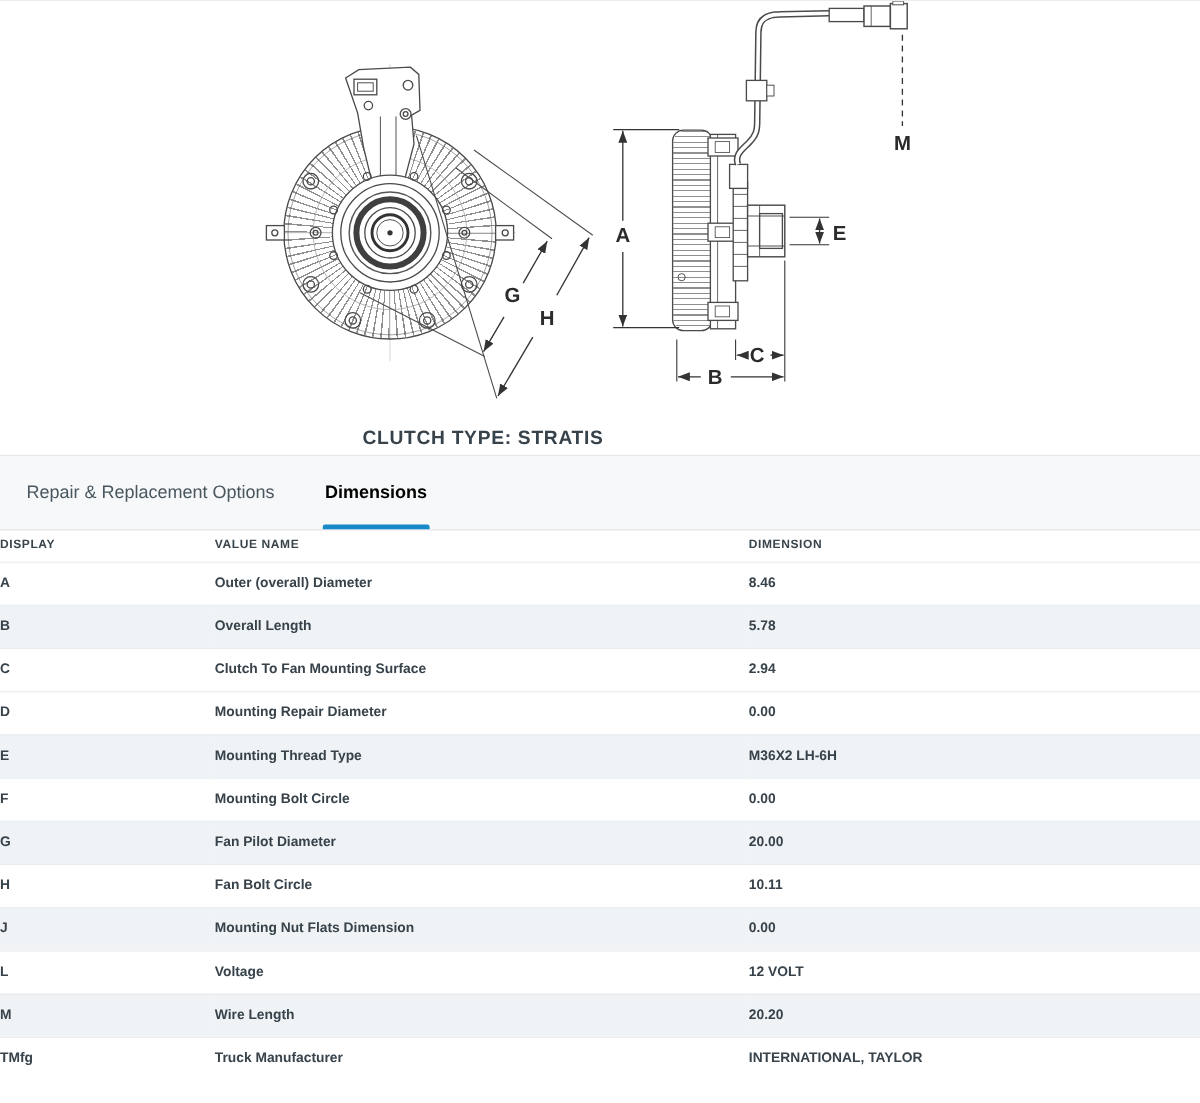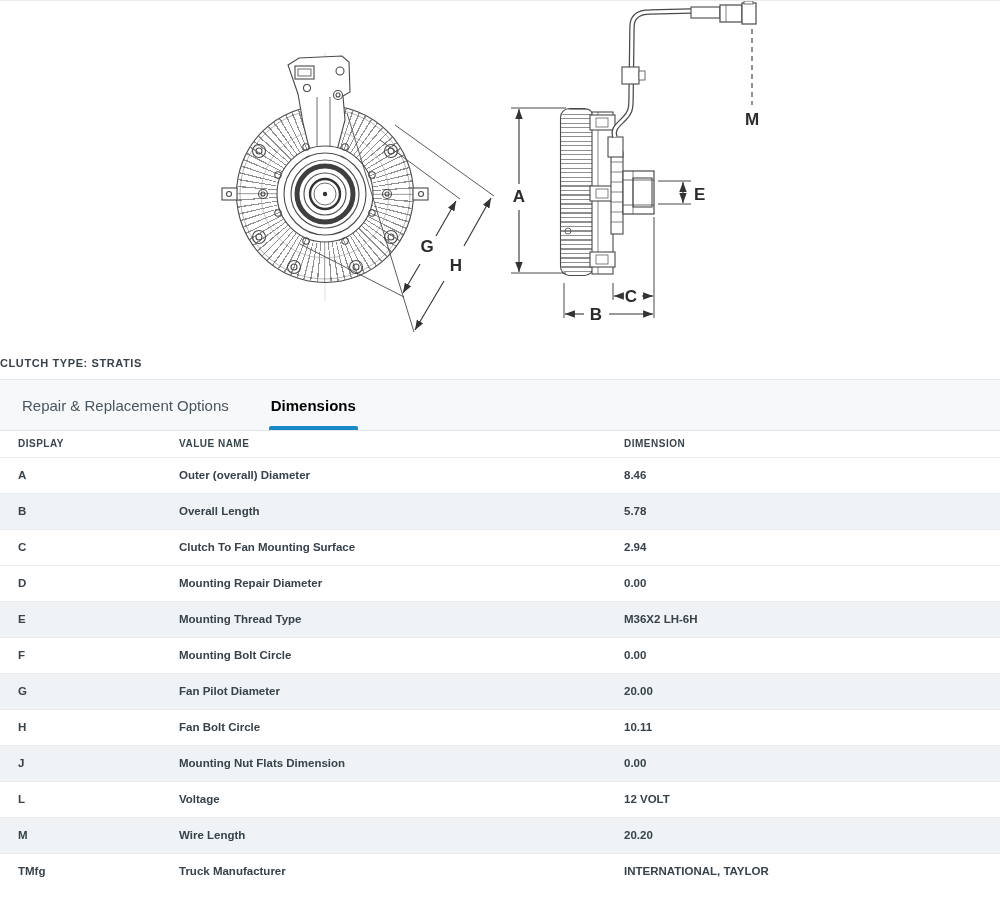--- a/index.html
+++ b/index.html
@@ -10,41 +10,41 @@
   
   .diagram { position:relative; width:1000px; height:378px; background:#fff; }
   .fins-front { position:absolute; left:237px; top:105px; width:176px; height:176px;
     border-radius:50%;
     background:repeating-conic-gradient(#8f8f8f 0deg 0.9deg, rgba(0,0,0,0) 0.9deg 4.5deg); }
   .fins-side { position:absolute; left:561px; top:108px; width:32px; height:166px;
     border-radius:10px 5px 5px 10px;
     background:repeating-linear-gradient(180deg,#8f8f8f 0 1px, rgba(0,0,0,0) 1px 4.5px); }
   .diagram svg { position:absolute; left:0; top:0; }
   .dim-label { font:700 17px "Liberation Sans", sans-serif; fill:#2b2b2b; }
-  .caption { position:absolute; left:0; top:356px; width:805px; text-align:left;
-    font-size:11px; font-weight:700; letter-spacing:.6px; color:#37424a; }
+  .caption { position:absolute; left:0; top:356px; width:805px; text-align:center;
+    font-size:16px; font-weight:700; letter-spacing:.6px; color:#37424a; }
 
   
-  .tabbar { height:52px; background:#f6f8f9; border-top:1px solid #e4e7e9;
+  .tabbar { height:63px; background:#f6f8f9; border-top:1px solid #e4e7e9;
     border-bottom:1px solid #e4e7e9; display:flex; align-items:stretch;
     padding-left:22px; gap:42px; }
   .tab { display:flex; align-items:center; font-size:15px; color:#49565e;
     position:relative; cursor:pointer; white-space:nowrap; }
   .tab.active { color:#000000; font-weight:700; }
   .tab.active::after { content:""; position:absolute; left:-2px; right:-2px; bottom:0;
     height:4px; background:#1789c9; border-radius:2px 2px 0 0; }
 
   
   table { width:1000px; border-collapse:collapse; table-layout:fixed; }
   col.c1 { width:179px; } col.c2 { width:445px; } col.c3 { width:376px; }
   thead th { height:26px; text-align:left; vertical-align:middle;
     font-size:10px; font-weight:700; letter-spacing:.5px; color:#39454d; }
   tbody td { height:36px; vertical-align:middle;
     font-size:11.5px; font-weight:700; color:#37424a; }
-  th:first-child, td:first-child { padding-left:18px; }
+  th:first-child, td:first-child { }
   tbody tr { border-top:1px solid #e9edef; }
   tbody tr.alt { background:#eff3f5; }
 </style>
 </head>
 <body>
 
 <div class="page">
 
   <div class="diagram">
     <div class="fins-front"></div>

